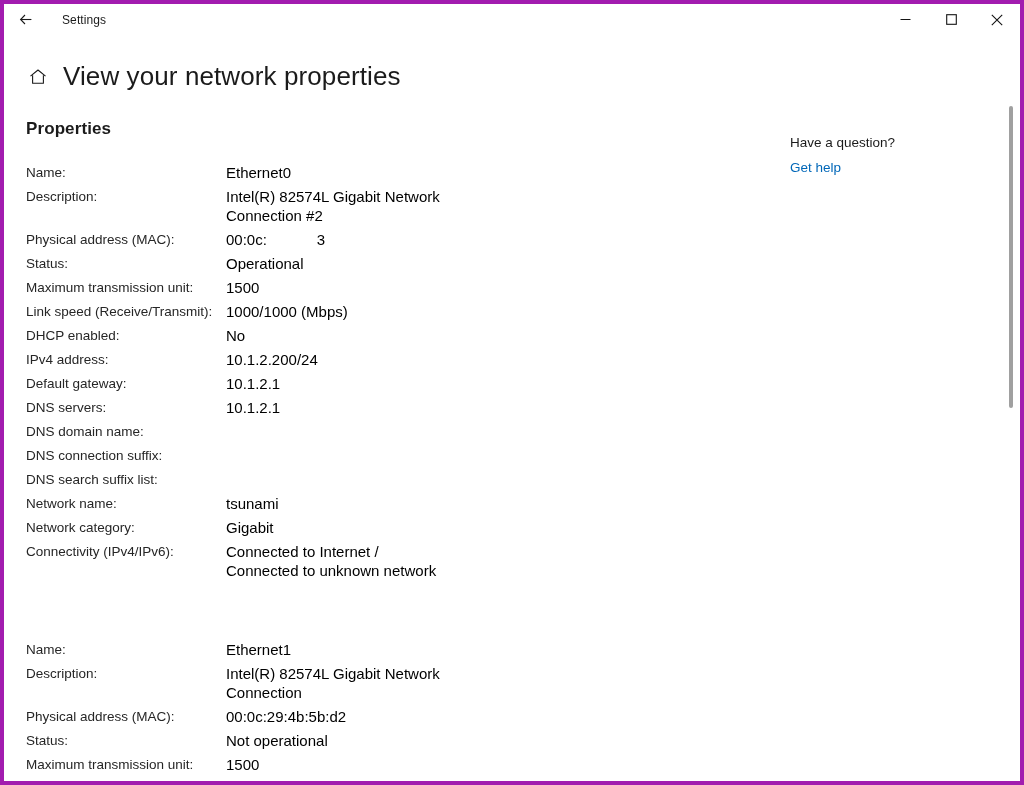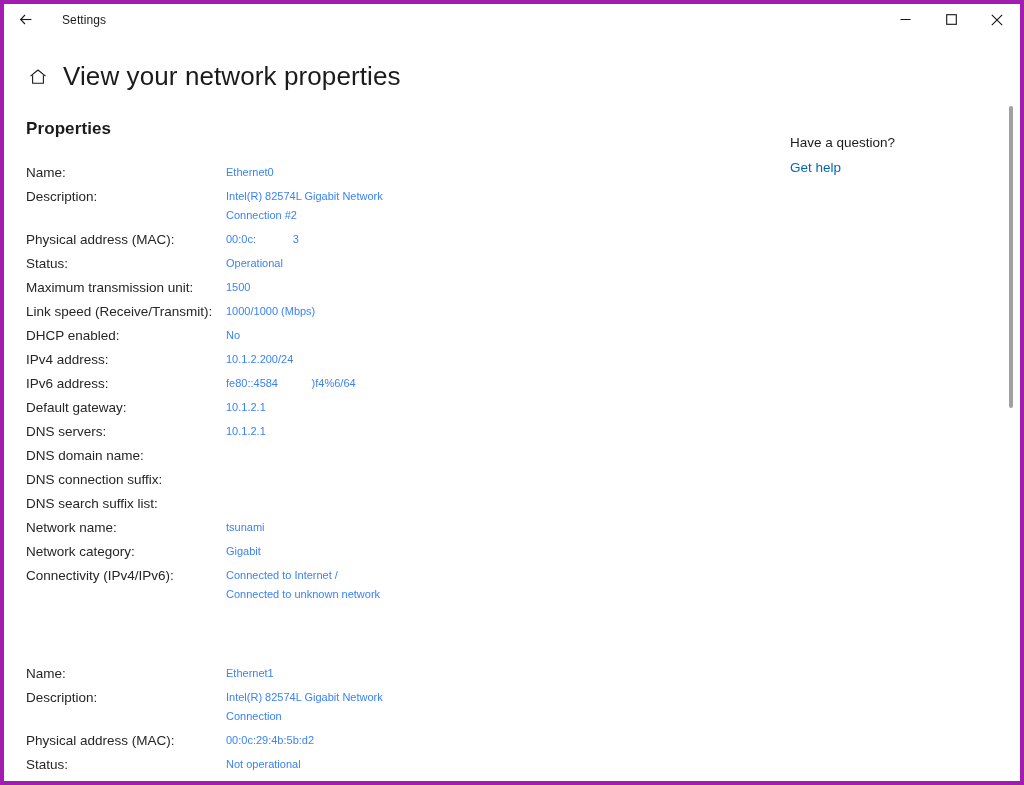--- a/index.html
+++ b/index.html
@@ -124,22 +124,22 @@
   .prop-label {
     width: 200px;
     min-width: 200px;
     font-size: 13.5px;
     color: #262626;
     line-height: 19px;
     white-space: nowrap;
   }
 
   .prop-value {
-    font-size: 11px;
-    color: #3b82f6;
+    font-size: 15px;
+    color: #000000;
     line-height: 19px;
     white-space: pre-wrap;
     max-width: 300px;
   }
 
   .adapter-gap { height: 55px; }
 
   
   .help-panel {
     position: absolute;
@@ -253,24 +253,20 @@
           </div>
           <div class="prop-row">
             <div class="prop-label">DHCP enabled:</div>
             <div class="prop-value">No</div>
           </div>
           <div class="prop-row">
             <div class="prop-label">IPv4 address:</div>
             <div class="prop-value">10.1.2.200/24</div>
           </div>
           <div class="prop-row">
-            <div class="prop-label">IPv6 address:</div>
-            <div class="prop-value">fe80::4584           )f4%6/64</div>
-          </div>
-          <div class="prop-row">
             <div class="prop-label">Default gateway:</div>
             <div class="prop-value">10.1.2.1</div>
           </div>
           <div class="prop-row">
             <div class="prop-label">DNS servers:</div>
             <div class="prop-value">10.1.2.1</div>
           </div>
           <div class="prop-row">
             <div class="prop-label">DNS domain name:</div>
             <div class="prop-value"></div>

